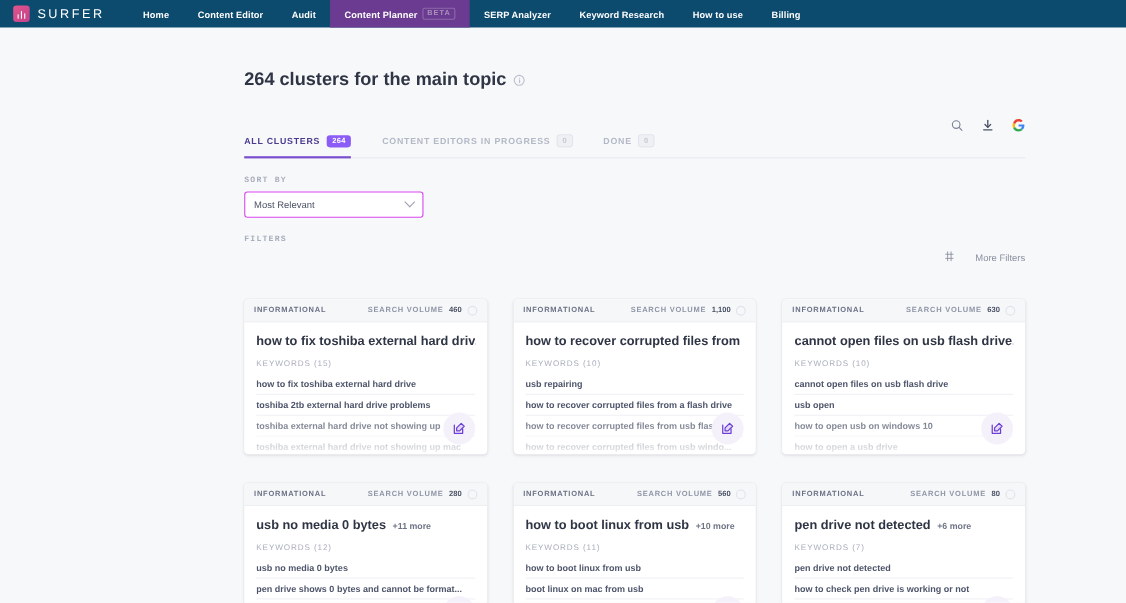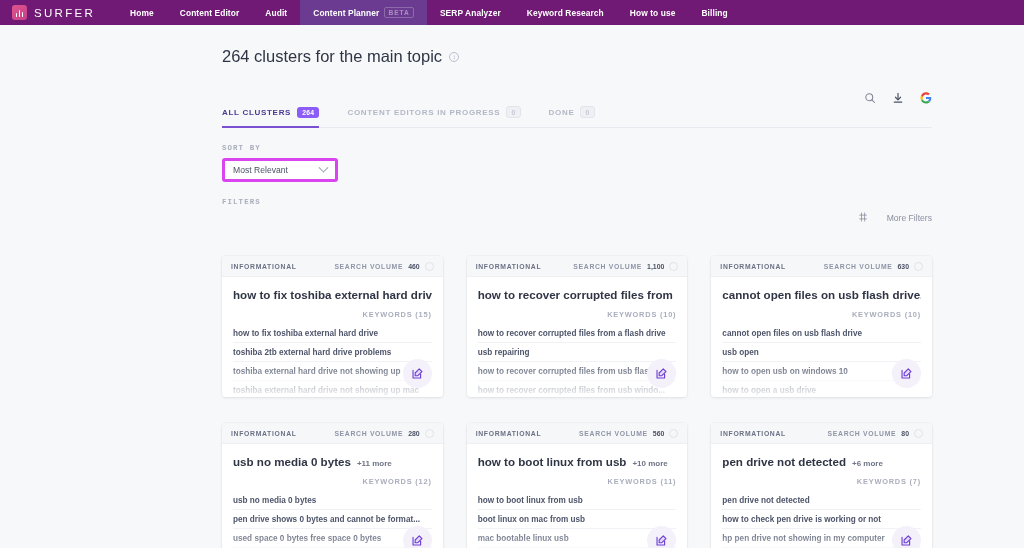--- a/index.html
+++ b/index.html
@@ -10,21 +10,21 @@
     overflow: hidden;
     background: #f7f8fa;
     font-family: "Liberation Sans", sans-serif;
     color: #3c4257;
     -webkit-font-smoothing: antialiased;
   }
 
   
   .navbar {
     height: 25px;
-    background: #701a75;
+    background: #0c4a6e;
     display: flex;
     align-items: center;
     padding: 0 0 0 12px;
     position: relative;
     z-index: 10;
   }
   .brand {
     display: flex;
     align-items: center;
     gap: 7px;
@@ -73,22 +73,22 @@
     font-weight: bold;
   }
 
   
   .page { padding: 0 0 0 0; }
   .content { width: 1024px; padding-left: 222px; padding-right: 92px; }
 
   .page-title {
     font-size: 16.5px;
     color: #2f3545;
-    font-weight: 400;
-    padding-top: 22px;
+    font-weight: 700;
+    padding-top: 38px;
     display: flex;
     align-items: center;
     gap: 7px;
   }
   .info-circle {
     width: 10px; height: 10px;
     border: 1px solid #b9bfcc;
     border-radius: 50%;
     color: #b9bfcc;
     font-size: 7px;
@@ -149,24 +149,24 @@
   .label-caps {
     font-size: 7.4px;
     letter-spacing: 1.1px;
     color: #a9aebc;
     font-weight: bold;
     margin-top: 16px;
     font-family: Liberation Mono, monospace;
   }
   .select {
     margin-top: 6px;
-    width: 116px;
+    width: 163px;
     height: 24px;
     background: #fff;
-    border: 3px solid #d946ef;
+    border: 1px solid #d946ef;
     border-radius: 3px;
     display: flex;
     align-items: center;
     justify-content: space-between;
     padding: 0 8px;
     font-size: 8.6px;
     color: #4a5164;
     cursor: pointer;
   }
   .chev { width: 7px; height: 7px; border-right: 1.2px solid #9aa0b0; border-bottom: 1.2px solid #9aa0b0; transform: rotate(45deg) translate(-2px,-2px); }
@@ -227,23 +227,22 @@
     display: flex;
     align-items: baseline;
     gap: 6px;
   }
   .more-count { font-size: 8px; font-weight: bold; color: #6f7competitor; }
   .more-count { color: #6f7587; }
   .kw-count {
     margin-top: 9px;
     font-size: 7.4px;
     letter-spacing: .8px;
-    font-weight: bold;
+    font-weight: normal;
     color: #a9aebc;
-    text-align: right;
   }
   .kw-list { margin-top: 5px; }
   .kw {
     font-size: 8.2px;
     color: #4e556a;
     padding: 4.5px 0;
     border-bottom: 1px solid #f0f1f5;
     white-space: nowrap;
     overflow: hidden;
     font-weight: bold;
@@ -413,22 +412,22 @@
               <span class="vol-value">1,100</span>
               <span class="head-circle"></span>
             </span>
           </div>
           <div class="card-body">
             <div class="card-title">
               <span>how to recover corrupted files from ...</span>
             </div>
             <div class="kw-count">KEYWORDS (10)</div>
             <div class="kw-list">
+              <div class="kw">usb repairing</div>
               <div class="kw">how to recover corrupted files from a flash drive</div>
-              <div class="kw">usb repairing</div>
               <div class="kw">how to recover corrupted files from usb flash ...</div>
               <div class="kw">how to recover corrupted files from usb windo...</div>
             </div>
             <div class="card-fade"></div>
             <div class="fab">
               <svg width="13" height="13" viewBox="0 0 16 16" fill="none" stroke="#6d3fd4" stroke-width="1.4">
                 <path d="M2.5 4.2v9.3h9.3V8.6" stroke-linecap="round" stroke-linejoin="round"></path>
                 <path d="M10.2 2.3l3.3 3.3-5.1 5.1H5.1V7.4z" stroke-linejoin="round" fill="#6d3fd4" fill-opacity=".12"></path>
               </svg>
             </div>

